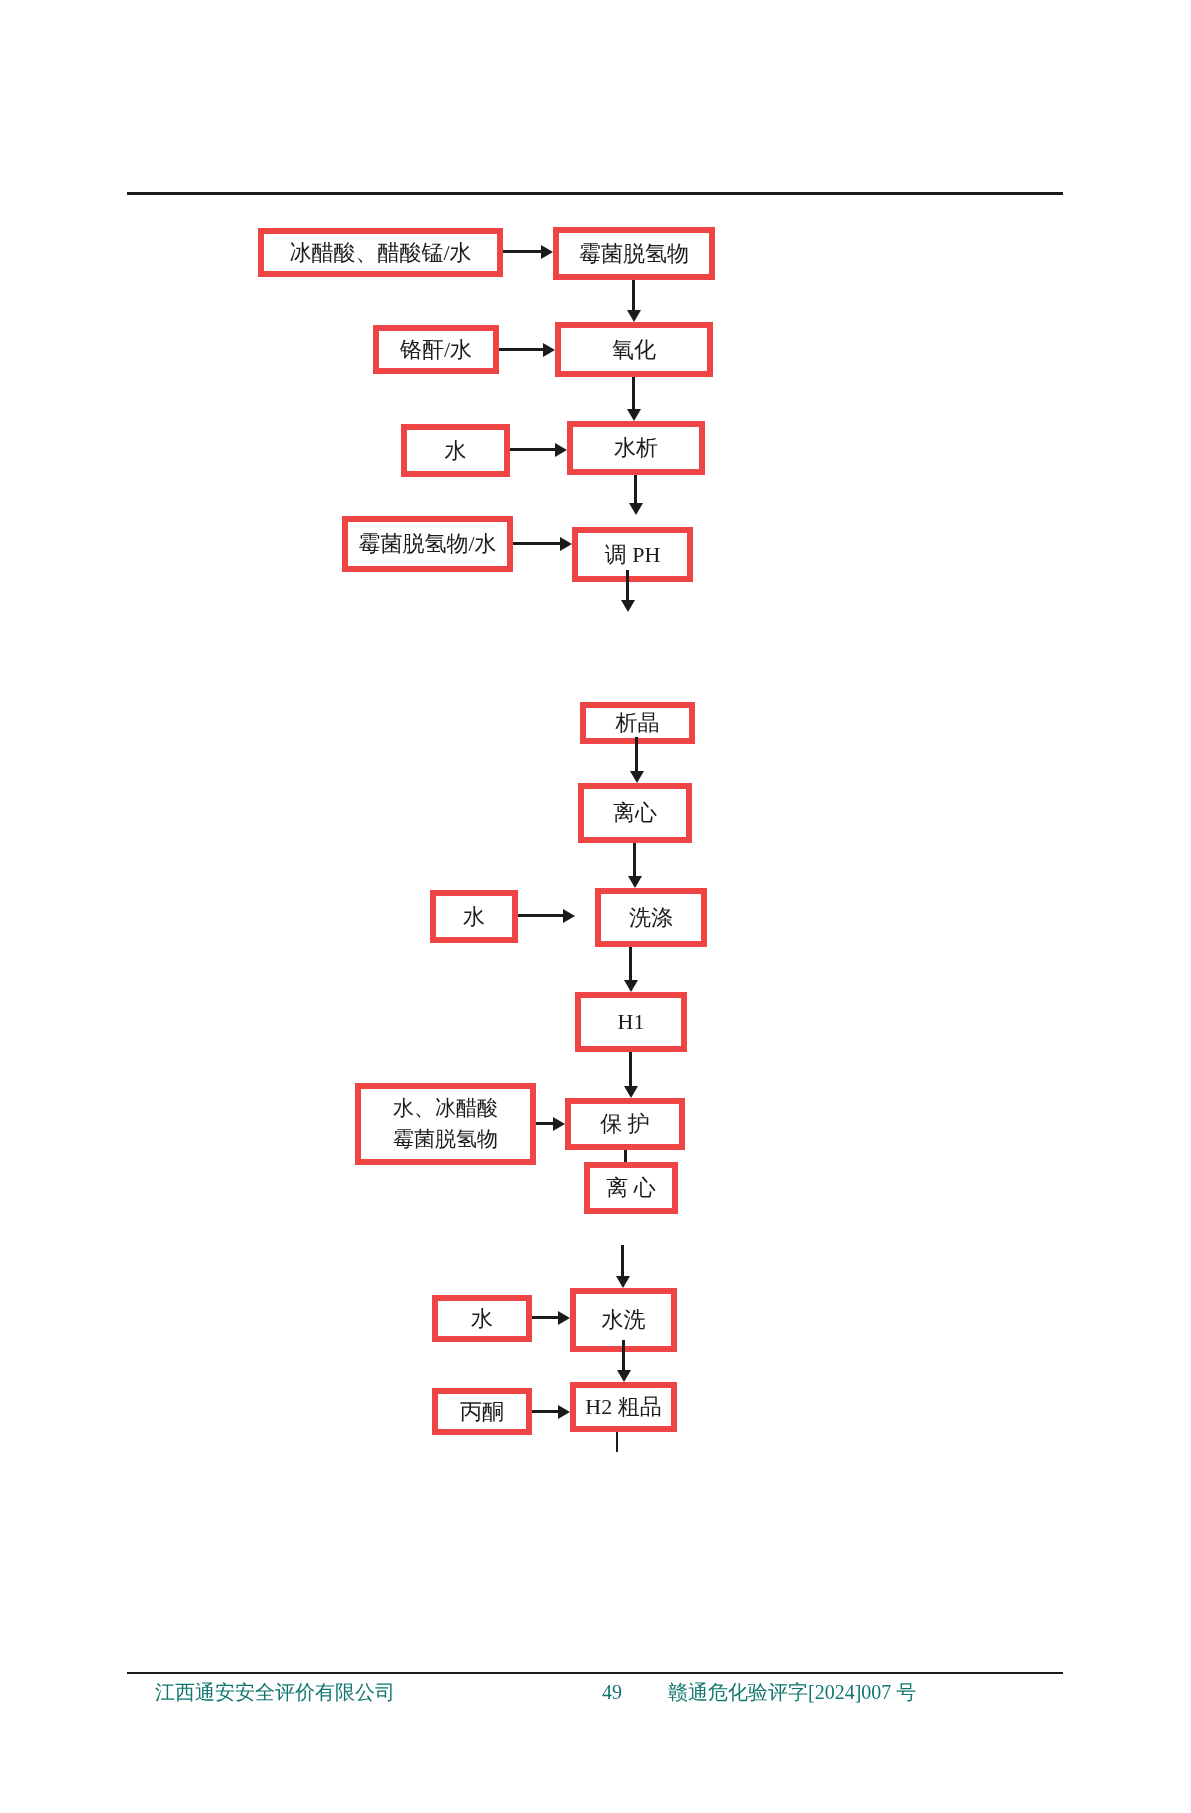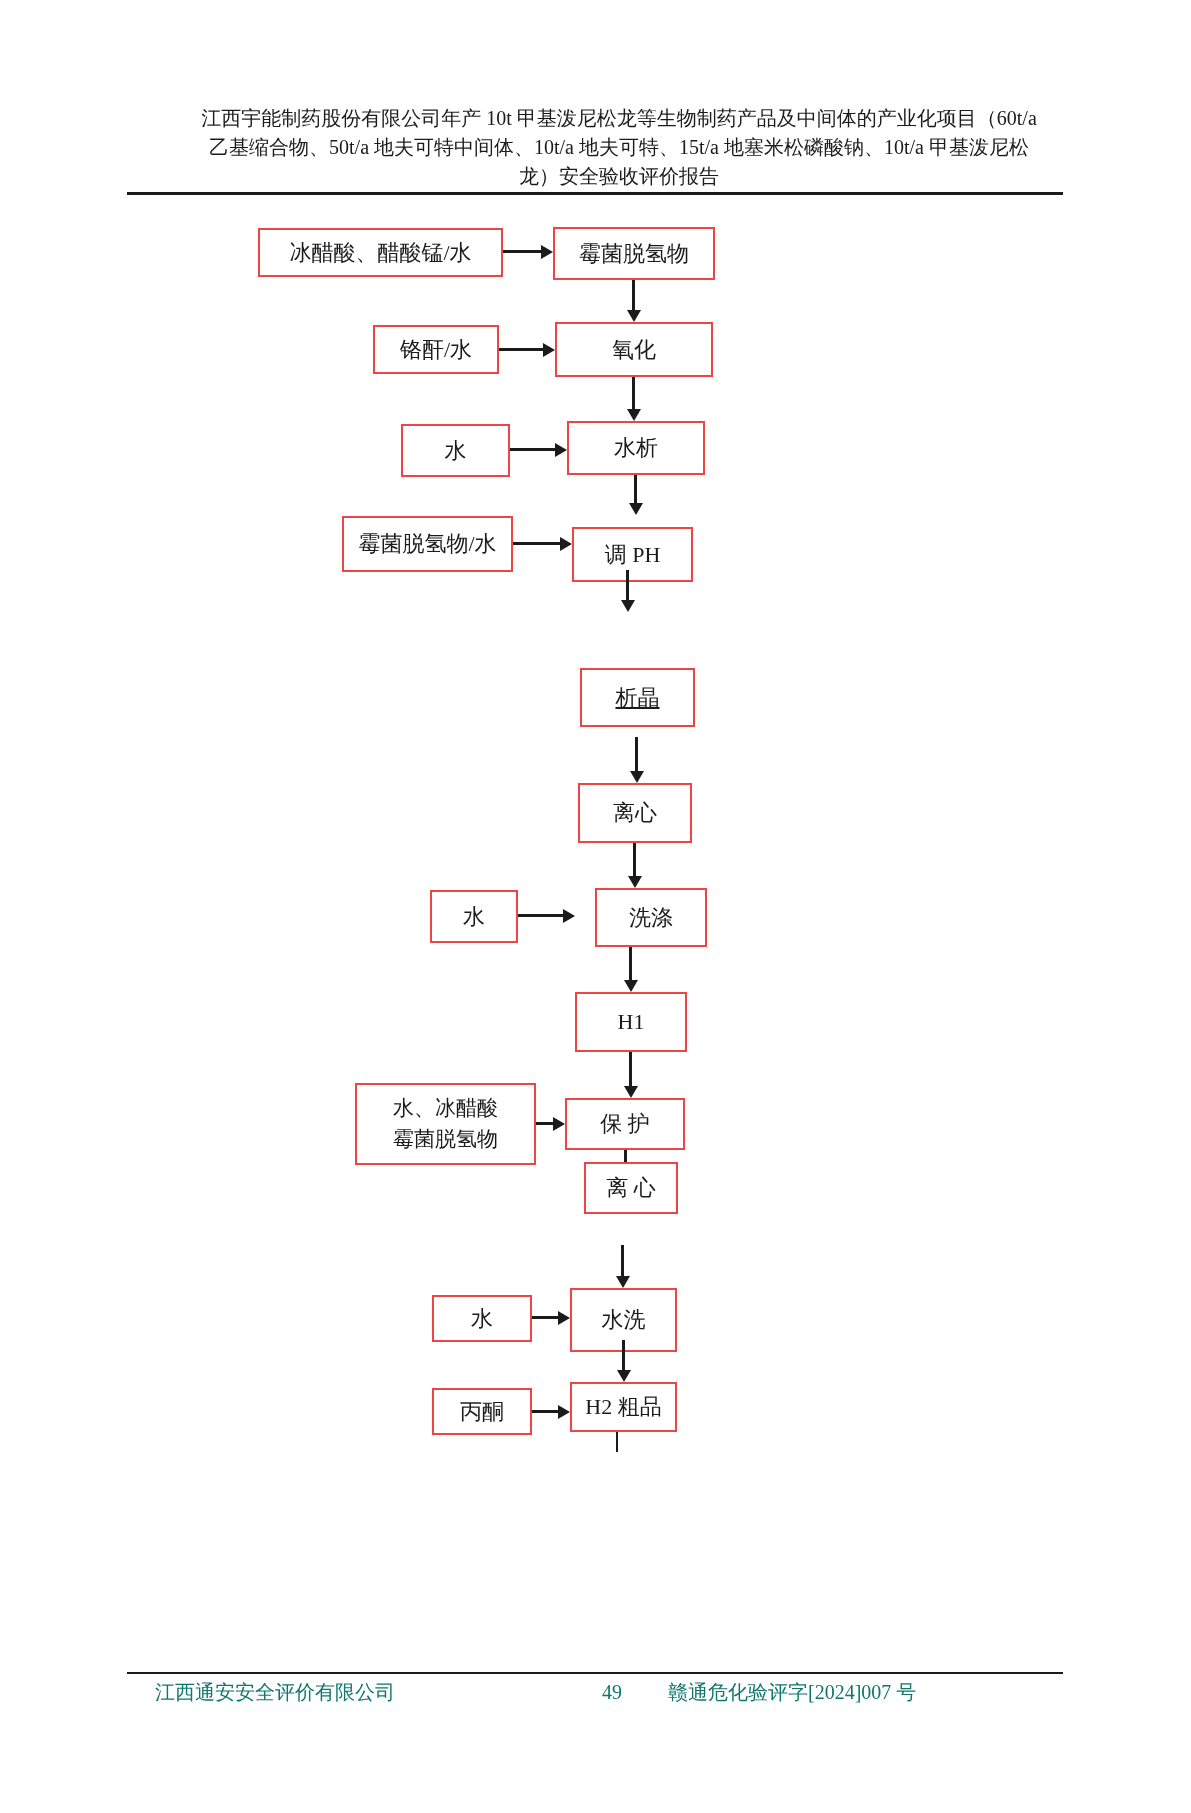--- a/index.html
+++ b/index.html
@@ -10,21 +10,21 @@
   
   .doc-header{
     position:absolute;left:168px;top:104px;width:902px;
     text-align:center;font-size:20px;line-height:29px;color:#1b1b1b;
   }
   .rule{position:absolute;background:#1b1b1b;}
   .header-rule{left:127px;top:192px;width:936px;height:3px;}
   .footer-rule{left:127px;top:1672px;width:936px;height:2px;}
   
   .fbox{
-    position:absolute;box-sizing:border-box;border:2px solid #ef4444;background:#fff;
+    position:absolute;box-sizing:border-box;border:6px solid #ef4444;background:#fff;
     display:flex;align-items:center;justify-content:center;text-align:center;
     font-size:22px;line-height:30px;color:#1b1b1b;white-space:pre-line;
   }
   .fbox.small-text{font-size:21px;line-height:31px;}
   
   .harrow{position:absolute;height:3px;background:#1b1b1b;}
   .harrow::after{
     content:"";position:absolute;right:-12px;top:50%;transform:translateY(-50%);
     border-left:12px solid #1b1b1b;border-top:7px solid transparent;border-bottom:7px solid transparent;
     width:0;height:0;
@@ -40,25 +40,20 @@
   .footer-text{position:absolute;font-size:20px;line-height:24px;color:#0f766e;white-space:nowrap;}
   .footer-company{left:155px;top:1680px;}
   .footer-page{left:602px;top:1680px;}
   .footer-docno{left:668px;top:1680px;}
 </style>
 </head>
 <body>
 
 <div class="page">
 
-  <div class="doc-header">
-    <div>江西宇能制药股份有限公司年产 10t 甲基泼尼松龙等生物制药产品及中间体的产业化项目（60t/a</div>
-    <div>乙基缩合物、50t/a 地夫可特中间体、10t/a 地夫可特、15t/a 地塞米松磷酸钠、10t/a 甲基泼尼松</div>
-    <div>龙）安全验收评价报告</div>
-  </div>
   <div class="rule header-rule"></div>
 
   <div>
 
     <div class="fbox" style="left:258px;top:228px;width:245px;height:49px;">冰醋酸、醋酸锰/水</div>
     <div class="fbox" style="left:553px;top:227px;width:162px;height:53px;">霉菌脱氢物</div>
     <div class="harrow" style="left:503px;top:250px;width:38px;"></div>
     <div class="varrow" style="left:632px;top:280px;height:30px;"></div>
 
     <div class="fbox" style="left:373px;top:325px;width:126px;height:49px;">铬酐/水</div>
@@ -69,21 +64,21 @@
     <div class="fbox" style="left:401px;top:424px;width:109px;height:53px;">水</div>
     <div class="fbox" style="left:567px;top:421px;width:138px;height:54px;">水析</div>
     <div class="harrow" style="left:510px;top:448px;width:45px;"></div>
     <div class="varrow" style="left:634px;top:475px;height:28px;"></div>
 
     <div class="fbox" style="left:342px;top:516px;width:171px;height:56px;">霉菌脱氢物/水</div>
     <div class="fbox" style="left:572px;top:527px;width:121px;height:55px;">调 PH</div>
     <div class="harrow" style="left:513px;top:542px;width:47px;"></div>
     <div class="varrow" style="left:626px;top:570px;height:30px;"></div>
 
-    <div class="fbox" style="left:580px;top:668px;width:115px;height:59px;text-decoration:underline;">析晶</div>
+    <div class="fbox" style="left:580px;top:702px;width:115px;height:42px;">析晶</div>
     <div class="varrow" style="left:635px;top:737px;height:34px;"></div>
 
     <div class="fbox" style="left:578px;top:783px;width:114px;height:60px;">离心</div>
     <div class="varrow" style="left:633px;top:843px;height:33px;"></div>
 
     <div class="fbox" style="left:430px;top:890px;width:88px;height:53px;">水</div>
     <div class="fbox" style="left:575px;top:888px;width:112px;height:59px;margin-left:20px;">洗涤</div>
     <div class="harrow" style="left:518px;top:914px;width:45px;"></div>
     <div class="varrow" style="left:629px;top:947px;height:33px;"></div>
 

